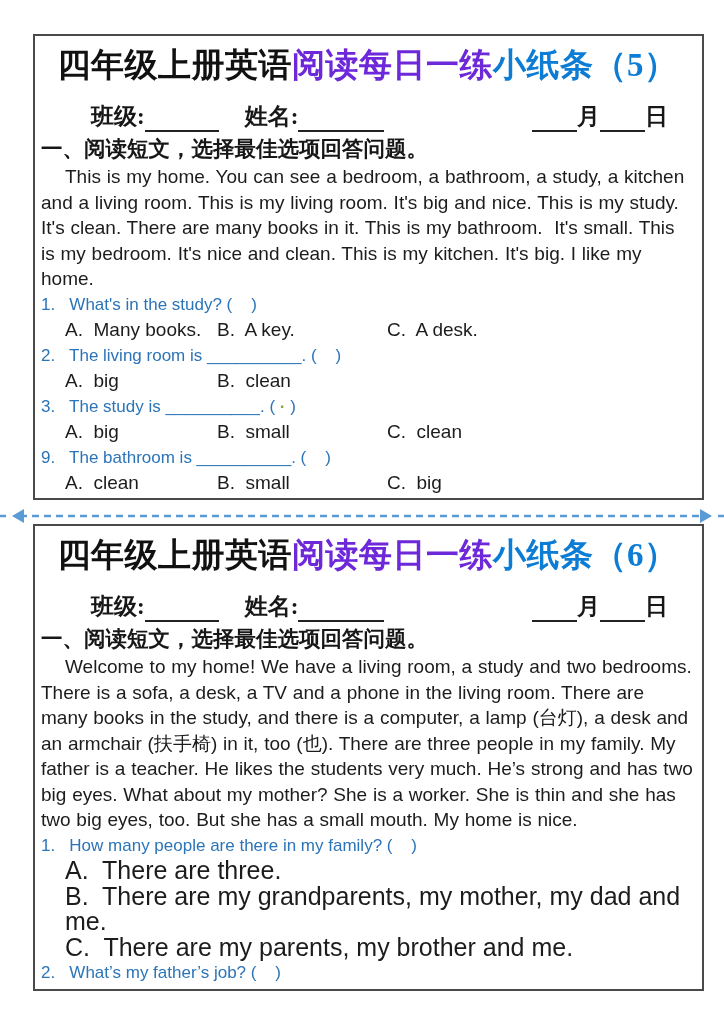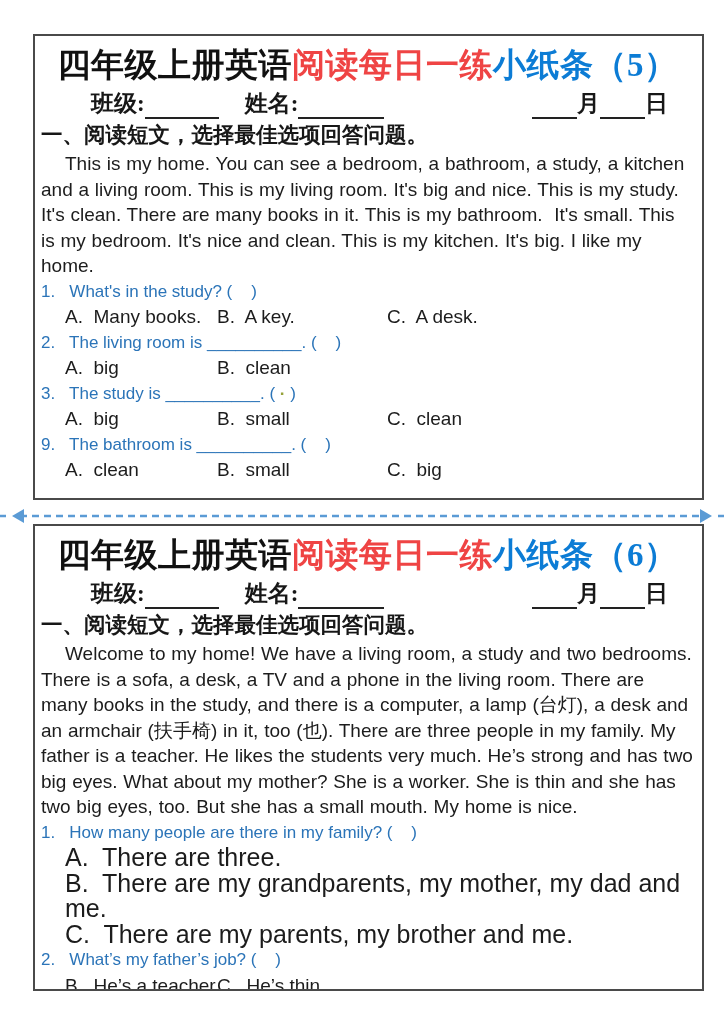--- a/index.html
+++ b/index.html
@@ -12,34 +12,34 @@
     border:2px solid #4a4a4a;background:#ffffff;
     padding:4px 8px 0 6px;box-sizing:content-box;overflow:hidden;
   }
   .sheet1{top:34px;height:458px;}
   .sheet2{top:524px;height:459px;}
   .sheet-title{
     text-align:center;font-family:"Liberation Serif",serif;font-weight:700;
     font-size:33px;line-height:42px;margin-top:4px;white-space:nowrap;letter-spacing:.5px;
   }
   .t-black{color:#111111;}
-  .t-red{color:#ef4444;}
+  .t-red{color:#6d28d9;}
   .t-blue{color:#0c7cd5;}
   .hdr-line{
     display:flex;align-items:flex-end;
     font-family:"Liberation Serif",serif;font-weight:700;font-size:23px;
-    line-height:30px;margin-top:3px;padding:0 26px 0 50px;color:#171717;
+    line-height:30px;margin-top:16px;padding:0 26px 0 50px;color:#171717;
   }
   .blank{display:inline-block;border-bottom:2px solid #222;height:22px;vertical-align:bottom;}
   .blank-class{width:74px;margin-right:26px;}
   .blank-name{width:86px;}
   .hdr-date{margin-left:auto;display:flex;align-items:flex-end;}
   .blank-date{width:45px;}
   .sec-heading{
-    font-family:Liberation Mono, monospace;font-weight:700;font-size:21.5px;
+    font-family:Liberation Sans, sans-serif;font-weight:700;font-size:21.5px;
     line-height:29px;margin-top:3px;color:#171717;
   }
   .passage{
     font-size:19px;line-height:25.5px;text-indent:24px;color:#1c1c1c;
     white-space:pre-wrap;word-spacing:.5px;
   }
   .q-prompt{
     color:#2b74b8;font-size:17px;line-height:25.5px;white-space:pre-wrap;
   }
   .olive-dot{color:#96a23a;font-weight:700;}

